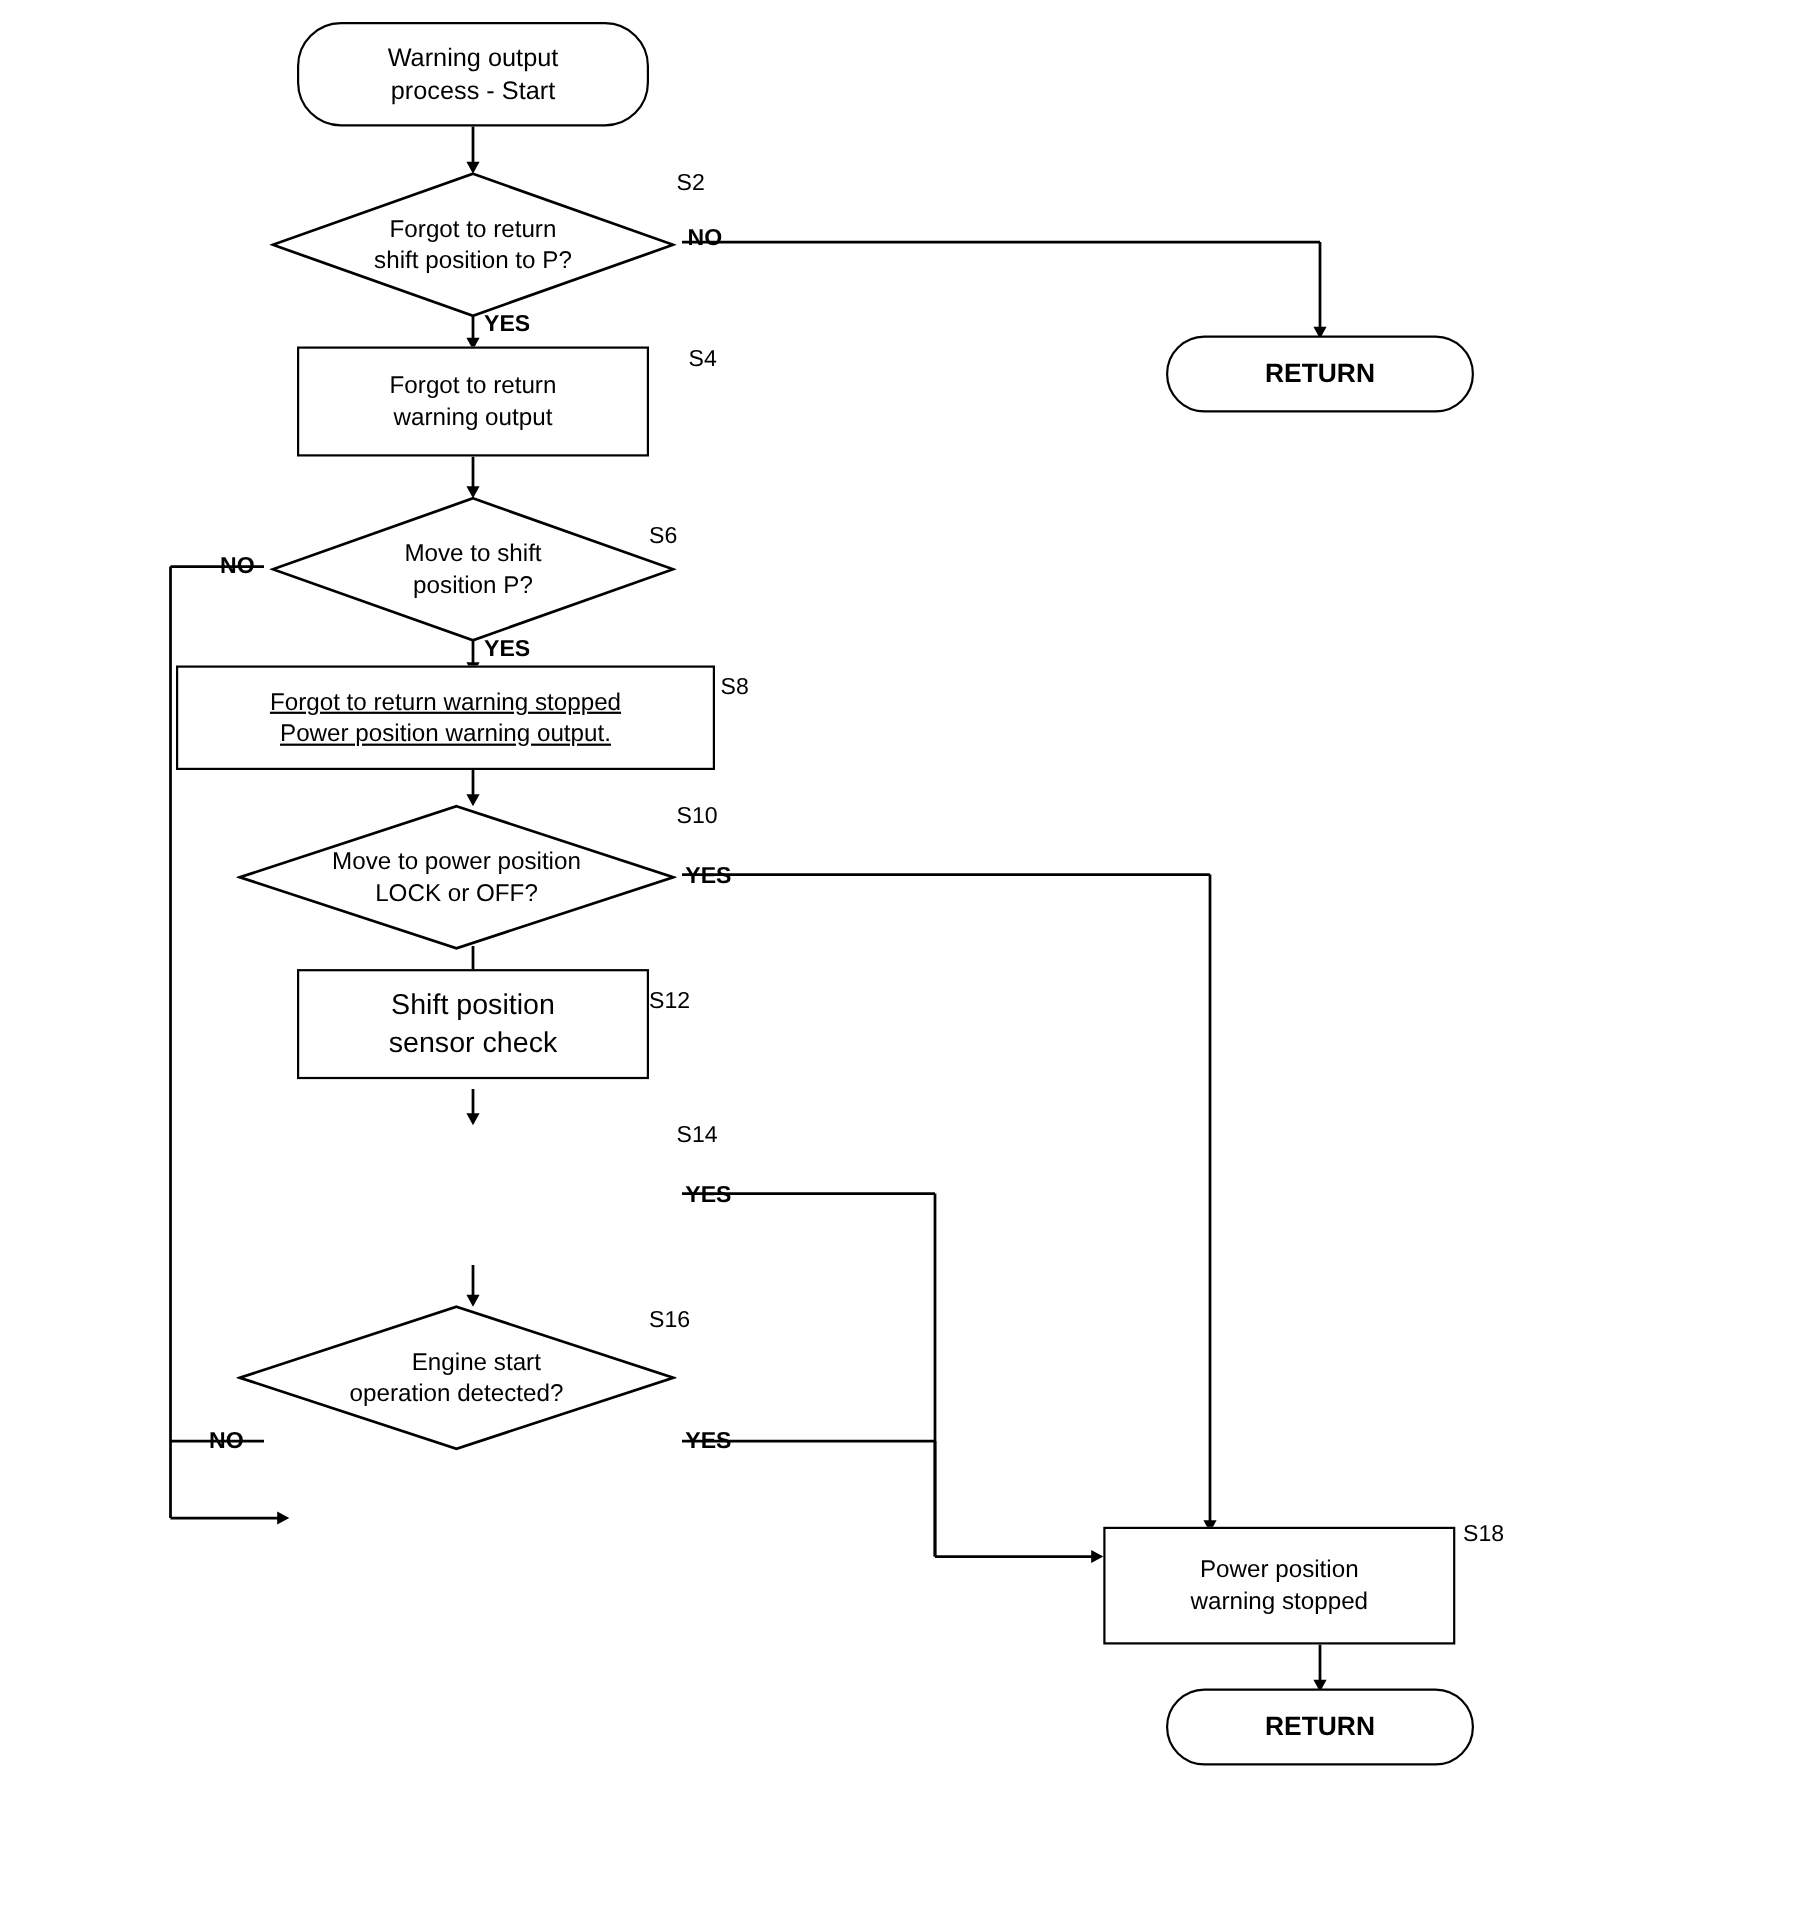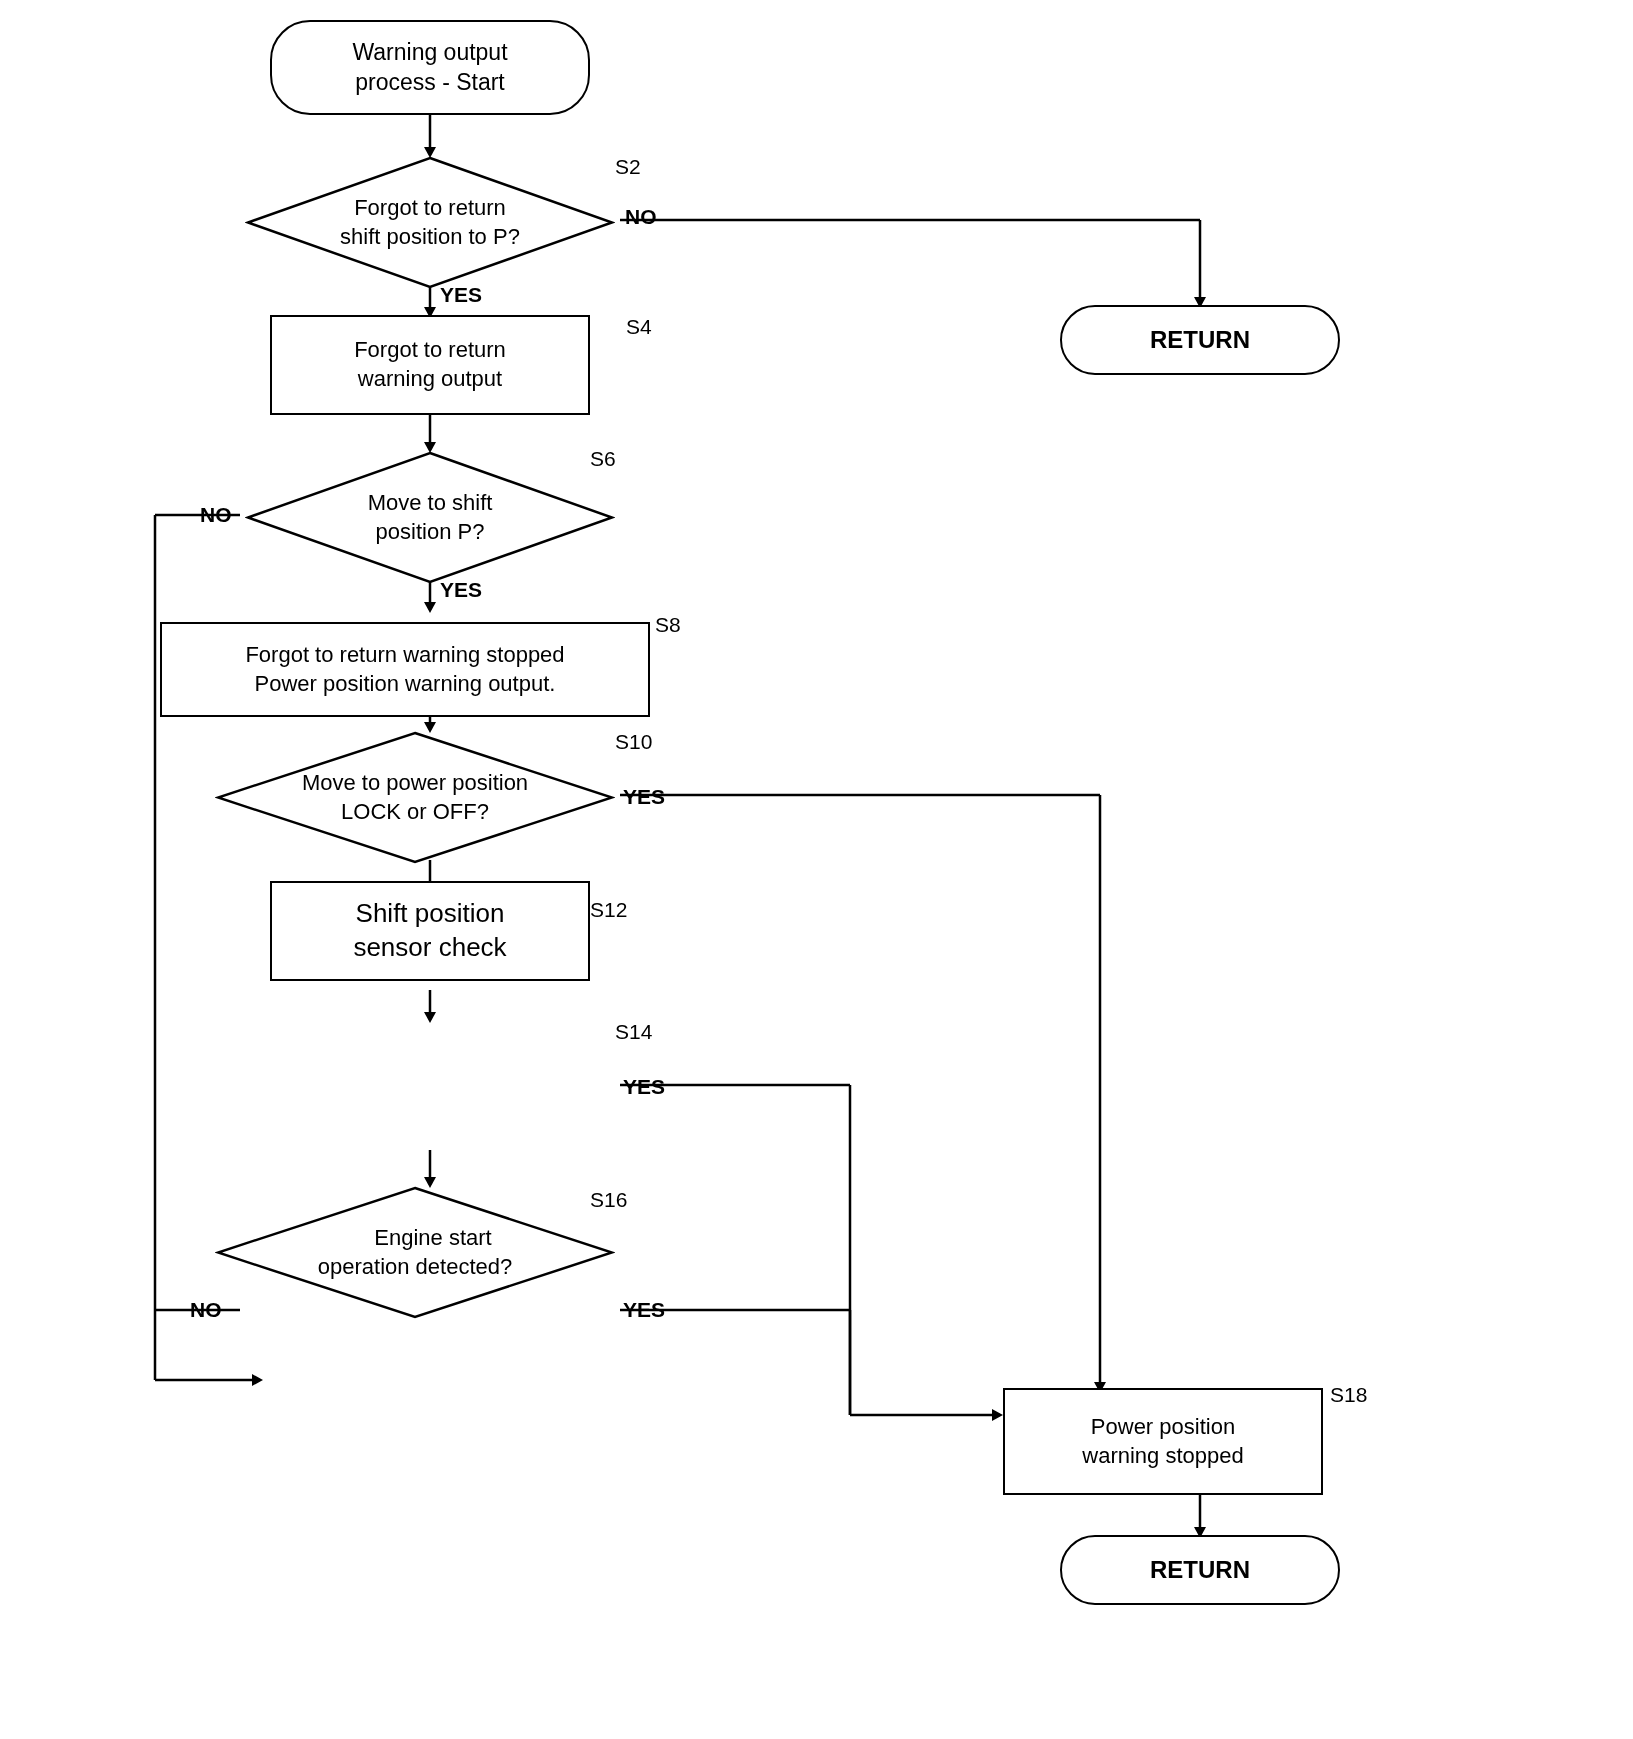--- a/index.html
+++ b/index.html
@@ -167,21 +167,21 @@
 
   <div class="step-label" style="left:590px; top:315px;margin-left:36px;">
     <span>S4</span>
   </div>
 
   <div class="shape process" style="left:270px; top:315px; width:320px; height:100px; font-size:22px;">
     <span style="white-space:pre-line;">Forgot to return
 warning output</span>
   </div>
 
-  <div class="step-label" style="left:590px; top:447px;text-align:right;">
+  <div class="step-label" style="left:590px; top:476px;text-align:right;">
     <span>S6</span>
   </div>
 
   <div class="diamond-wrap" style="left:245px; top:450px; width:370px; height:135px;">
     <svg class="diamond-svg" viewBox="0 0 370 135" preserveAspectRatio="none">
       <polygon points="185,3 367,67.5 185,132 3,67.5" fill="#fff" stroke="#000" stroke-width="2.5"></polygon>
     </svg>
     <div class="diamond-text">
       <span style="white-space:pre-line;">Move to shift
 position P?</span>
@@ -193,21 +193,21 @@
   </div>
 
   <div class="flow-label" style="left:440px; top:578px;">
     <span>YES</span>
   </div>
 
   <div class="step-label" style="left:655px; top:613px;">
     <span>S8</span>
   </div>
 
-  <div class="shape process" style="left:160px; top:622px; width:490px; height:95px; font-size:22px;">
+  <div class="shape process" style="left:160px; top:605px; width:490px; height:95px; font-size:22px;text-decoration:underline;">
     <span style="white-space:pre-line;">Forgot to return warning stopped
 Power position warning output.</span>
   </div>
 
   <div class="step-label" style="left:615px; top:730px;">
     <span>S10</span>
   </div>
 
   <div class="diamond-wrap" style="left:215px; top:730px; width:400px; height:135px;">
     <svg class="diamond-svg" viewBox="0 0 400 135" preserveAspectRatio="none">

